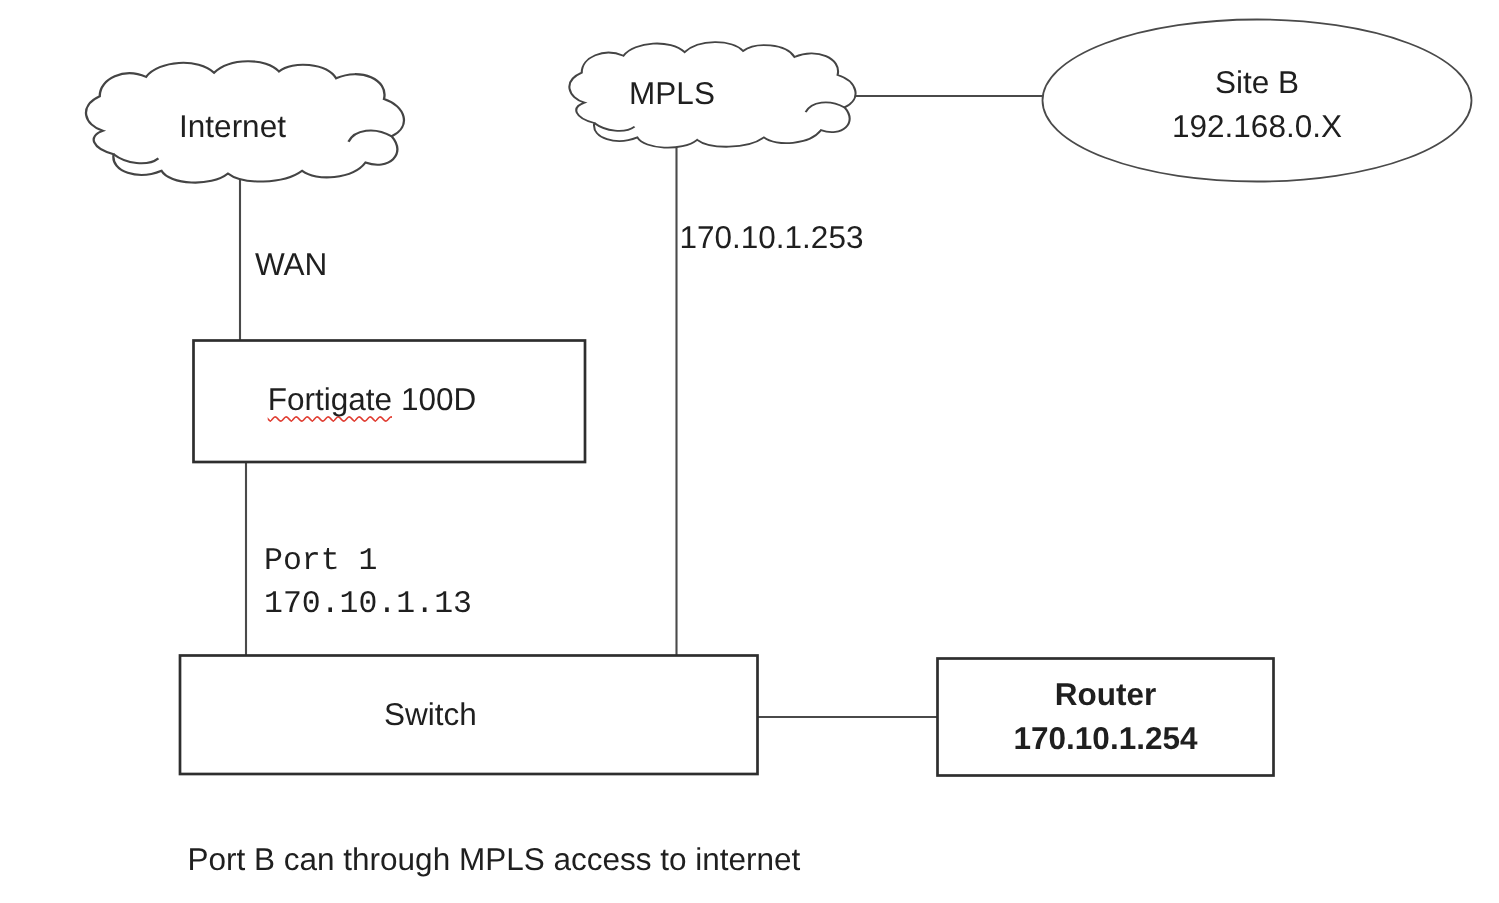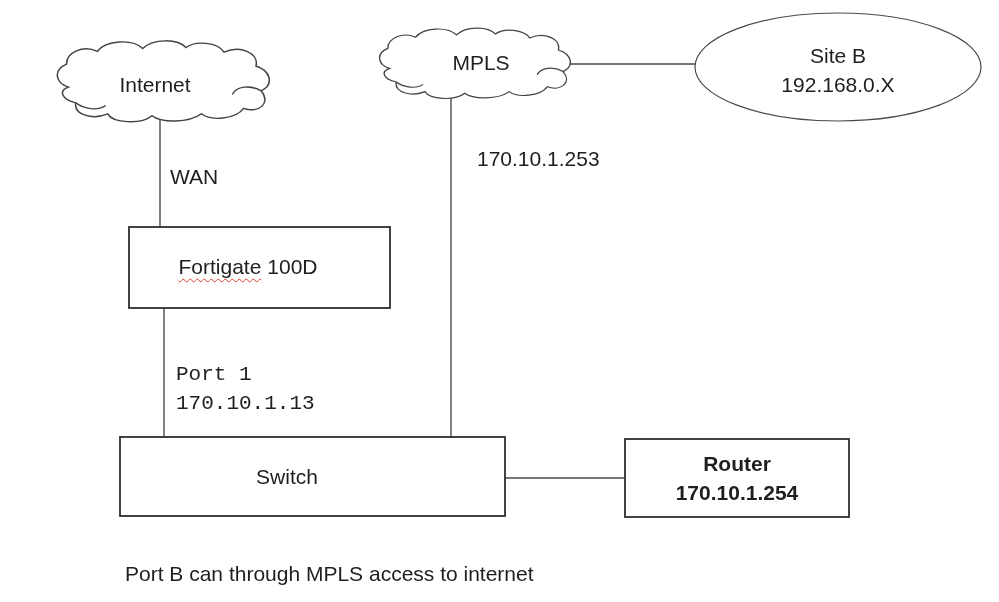--- a/index.html
+++ b/index.html
@@ -97,21 +97,21 @@
 
     <ellipse cx="838" cy="67" rx="143" ry="54" class="node-ellipse"></ellipse>
 
     <rect x="129" y="227" width="261" height="81" class="node-box"></rect>
     <rect x="120" y="437" width="385" height="79" class="node-box"></rect>
     <rect x="625" y="439" width="224" height="78" class="node-box"></rect>
   </svg>
 
   <div class="lbl center" style="left:55px; top:72px; width:200px;">Internet</div>
 
-  <div class="lbl center" style="left:381px; top:50px; width:200px;">MPLS</div>
+  <div class="lbl center" style="left:348px; top:50px; width:200px;">MPLS</div>
 
   <div class="lbl center two-line" style="left:688px; top:41px; width:300px;">
     <div>Site B</div>
     <div>192.168.0.X</div>
   </div>
 
   <div class="lbl center" style="left:135px; top:254px; width:226px;">
     <span class="squiggle">Fortigate</span><span>100D</span>
   </div>
 
@@ -122,17 +122,17 @@
     <div>170.10.1.254</div>
   </div>
 
   <div class="lbl" style="left:170px; top:164px;">WAN</div>
 
   <div class="lbl two-line" style="left:176px; top:360px;font-family:Liberation Mono, monospace;">
     <div>Port 1</div>
     <div>170.10.1.13</div>
   </div>
 
-  <div class="lbl" style="left:453px; top:146px;padding-left:24px;">170.10.1.253</div>
+  <div class="lbl" style="left:453px; top:146px;">170.10.1.253</div>
 
   <div class="lbl" style="left:125px; top:561px;">Port B can through MPLS access to internet</div>
 
 </div>
 
 </body></html>

